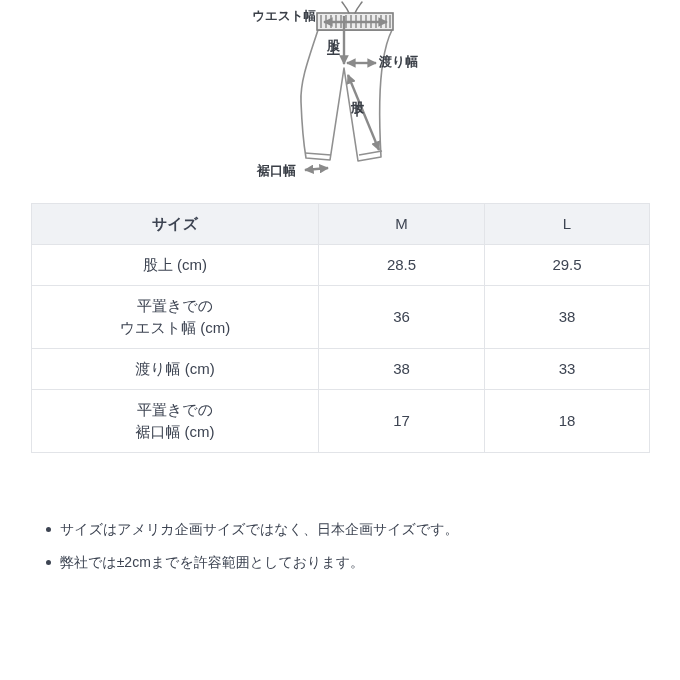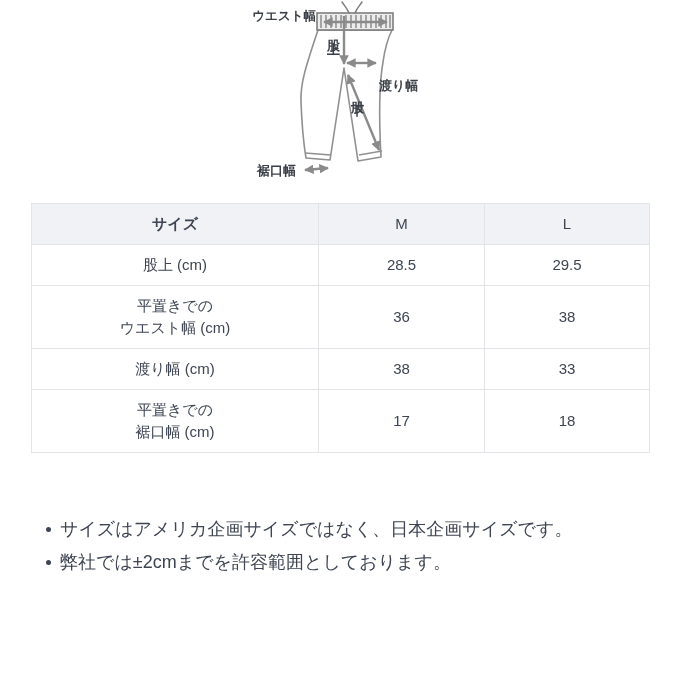--- a/index.html
+++ b/index.html
@@ -15,21 +15,21 @@
   .diagram svg{position:absolute;left:230px;top:0;}
   .dlabel{
     position:absolute;font-size:13px;font-weight:600;color:#3a3f47;
     white-space:nowrap;line-height:14px;
   }
   .dlabel.vert{
     writing-mode:vertical-rl;text-orientation:upright;letter-spacing:3px;
   }
   .lbl-waist{left:250px;top:9px;width:66px;text-align:right;font-size:12.5px;}
   .lbl-rise{left:326px;top:29px;}
-  .lbl-thigh{left:379px;top:55px;margin-top:24px;}
+  .lbl-thigh{left:379px;top:55px;}
   .lbl-inseam{left:350px;top:91px;}
   .lbl-hem{left:257px;top:164px;font-family:Liberation Serif, serif;}
 
   
   table.size-table{
     position:absolute;left:31px;top:203px;width:618px;
     border-collapse:collapse;table-layout:fixed;
     font-size:15px;color:#3d4452;
   }
   .size-table col.c1{width:287px;}
@@ -43,21 +43,21 @@
   .size-table thead th:first-child{font-weight:700;}
   .size-table td.rowlabel{white-space:pre-line;}
 
   
   ul.notes{
     position:absolute;left:40px;top:521px;width:610px;
     margin:0;padding:0;list-style:none;
   }
   ul.notes li{
     position:relative;padding-left:20px;margin-bottom:16px;
-    font-size:18px;line-height:17px;color:#3d4452;white-space:nowrap;
+    font-size:14px;line-height:17px;color:#3d4452;white-space:nowrap;
   }
   ul.notes li .dot{
     position:absolute;left:6px;top:6px;width:5px;height:5px;
     border-radius:50%;background:#3d4452;
   }
 </style>
 </head>
 <body>
 
 <div class="page">

